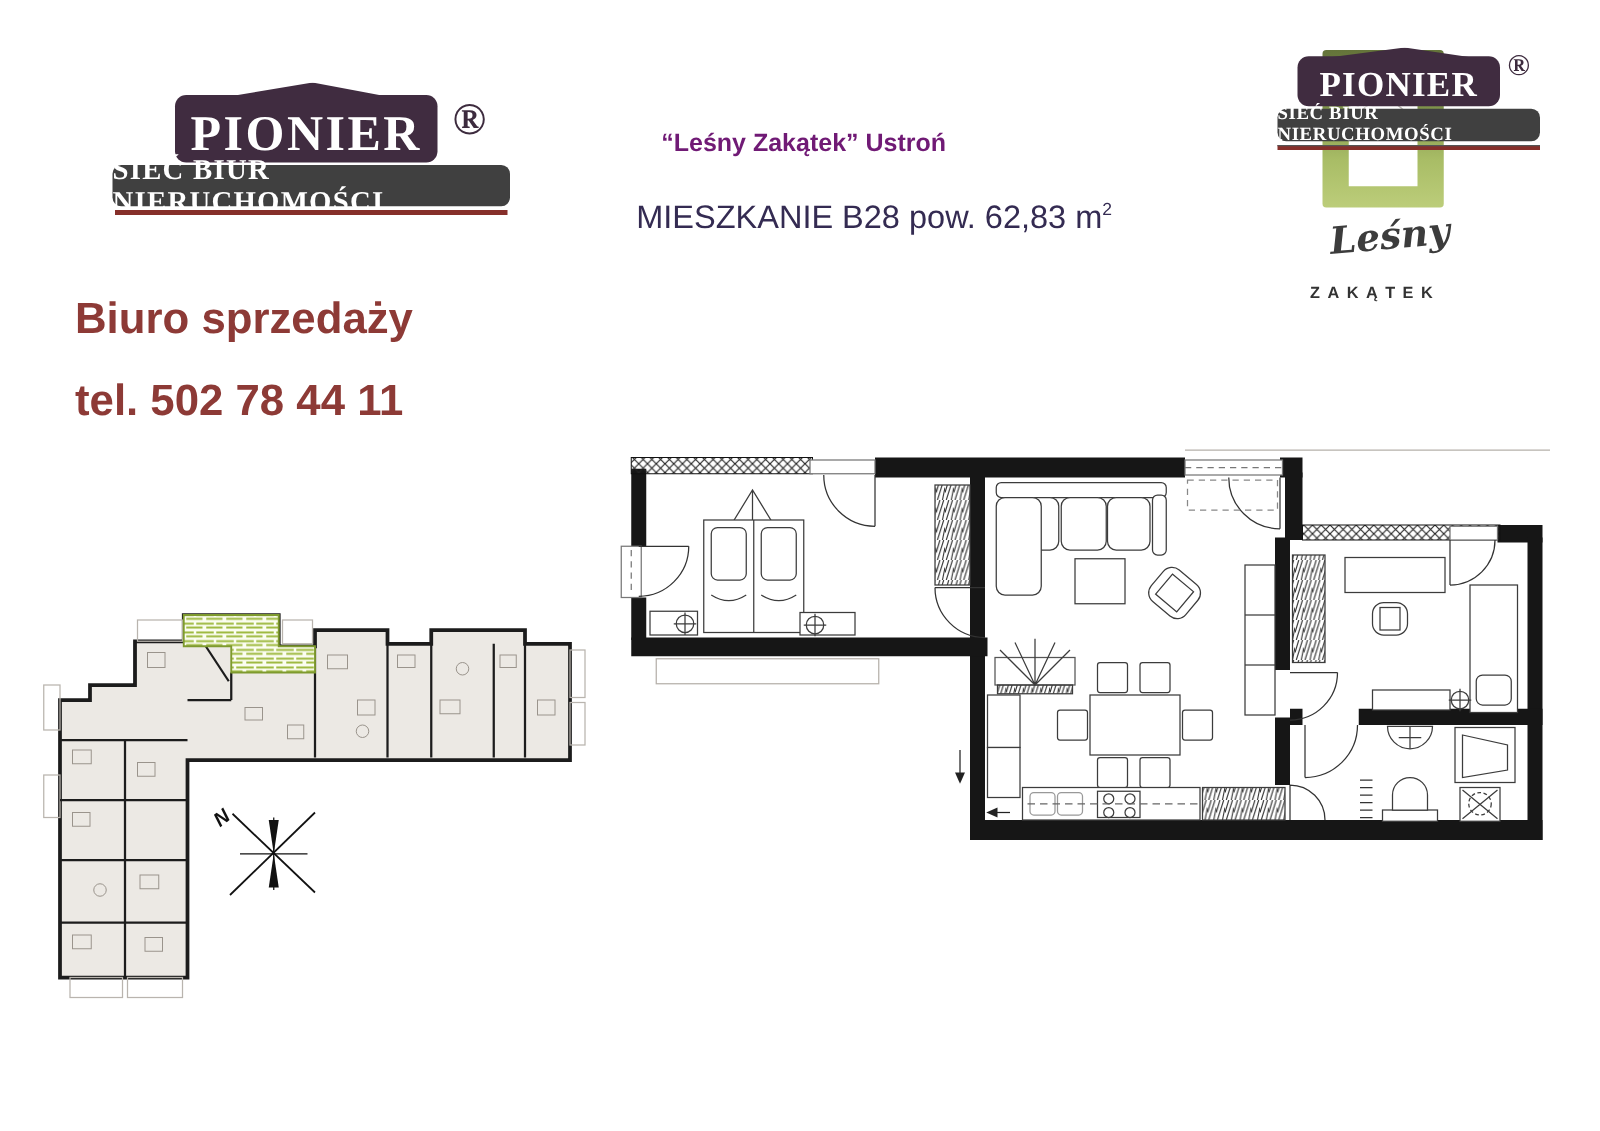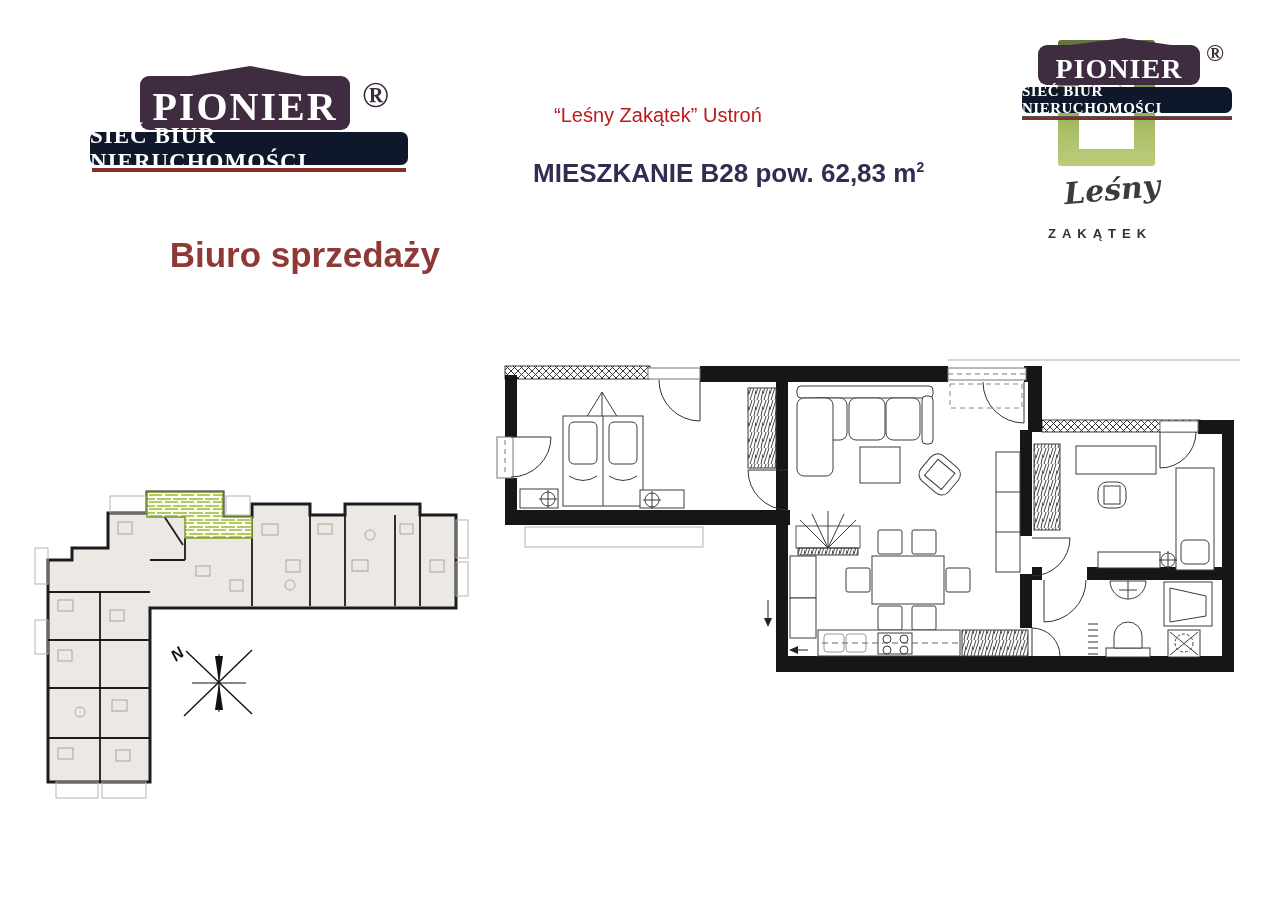--- a/index.html
+++ b/index.html
@@ -4,21 +4,21 @@
 <style>
   html,body{margin:0;padding:0;background:#fff;}
   .page{position:relative;width:1280px;height:905px;background:#ffffff;overflow:hidden;
         font-family:"Liberation Sans",sans-serif;}
   
   .plogo{position:absolute;}
   .plogo .roof{position:absolute;background:#402c40;}
   .plogo .box{position:absolute;background:#402c40;border-radius:9px;display:flex;
               align-items:flex-end;justify-content:center;}
   .plogo .box span{color:#fff;font-family:"Liberation Serif",serif;font-weight:bold;letter-spacing:2px;}
-  .plogo .bar{position:absolute;background:#0f172a;border-radius:7px;display:flex;
+  .plogo .bar{position:absolute;background:#404040;border-radius:7px;display:flex;
               align-items:center;justify-content:center;}
   .plogo .bar span{color:#fff;font-family:"Liberation Serif",serif;font-weight:bold;letter-spacing:1px;}
   .plogo .reg{position:absolute;color:#3d2b3e;font-family:"Liberation Serif",serif;font-weight:bold;}
   .plogo .redline{position:absolute;background:#862f2a;}
   
   .logo-main{left:90px;top:62px;width:320px;height:115px;}
   .logo-main .roof{left:52px;top:4px;width:204px;height:18px;
      clip-path:polygon(0 100%,53% 0,100% 100%);}
   .logo-main .box{left:50px;top:14px;width:210px;height:54px;}
   .logo-main .box span{font-size:40px;}
@@ -40,24 +40,24 @@
   .green-frame{position:absolute;left:1058px;top:40px;width:97px;height:126px;z-index:2;
      background:linear-gradient(180deg,#64743a 0%,#7d914a 35%,#a9bd66 70%,#bccd7a 100%);
      border-radius:3px;}
   .green-frame .hole{position:absolute;left:21px;top:22px;right:21px;bottom:17px;background:#ffffff;}
   .estate-script{position:absolute;left:1052px;top:172px;width:120px;text-align:center;z-index:3;
      font-family:"DejaVu Serif",serif;font-style:italic;font-weight:bold;font-size:30px;color:#3c3c3c;
      transform:rotate(-5deg);}
   .estate-caps{position:absolute;left:1048px;top:226px;width:130px;text-align:left;z-index:3;
      font-size:13px;letter-spacing:6px;color:#333;font-weight:bold;}
   
-  .h-project{position:absolute;left:554px;top:104px;font-size:20px;font-weight:normal;color:#b91c1c;}
-  .h-apart{position:absolute;left:533px;top:158px;font-size:26px;font-weight:bold;color:#342b52;}
+  .h-project{position:absolute;left:529px;top:104px;font-size:20px;font-weight:bold;color:#701a75;}
+  .h-apart{position:absolute;left:509px;top:158px;font-size:26px;font-weight:normal;color:#342b52;}
   .h-apart sup{font-size:14px;}
-  .sales{position:absolute;left:60px;top:222px;width:380px;text-align:right;color:#8d3a36;
+  .sales{position:absolute;left:60px;top:222px;width:380px;text-align:left;color:#8d3a36;
      font-weight:bold;font-size:35px;line-height:66px;}
   .floor-label{position:absolute;left:125px;top:440px;width:250px;text-align:center;
      font-size:23px;font-weight:bold;color:#342b52;letter-spacing:0.5px;}
   svg.plans{position:absolute;left:0;top:0;width:1280px;height:905px;}
 </style>
 </head>
 <body>
 
 <div class="page">
 
@@ -95,20 +95,21 @@
     <div class="redline"></div>
   </div>
 
   <div class="h-project">“Leśny Zakątek” Ustroń</div>
   <div class="h-apart">
     <span>MIESZKANIE B28 pow. 62,83 m</span><sup>2</sup>
   </div>
 
   <div class="sales">
     <div>Biuro sprzedaży</div>
+    <div>tel. 502 78 44 11</div>
   </div>
 
 
   <svg class="plans" viewBox="0 0 1280 905">
     <defs>
       <pattern id="xh" width="7" height="7" patternUnits="userSpaceOnUse">
         <path d="M0,7 L7,0 M0,0 L7,7" stroke="#222" stroke-width="0.9" fill="none"></path>
       </pattern>
       <pattern id="wr" width="7" height="16" patternUnits="userSpaceOnUse">
         <path d="M1,16 L6,0 M5,16 L7,6 M0,10 L3,0" stroke="#333" stroke-width="0.9" fill="none"></path>

